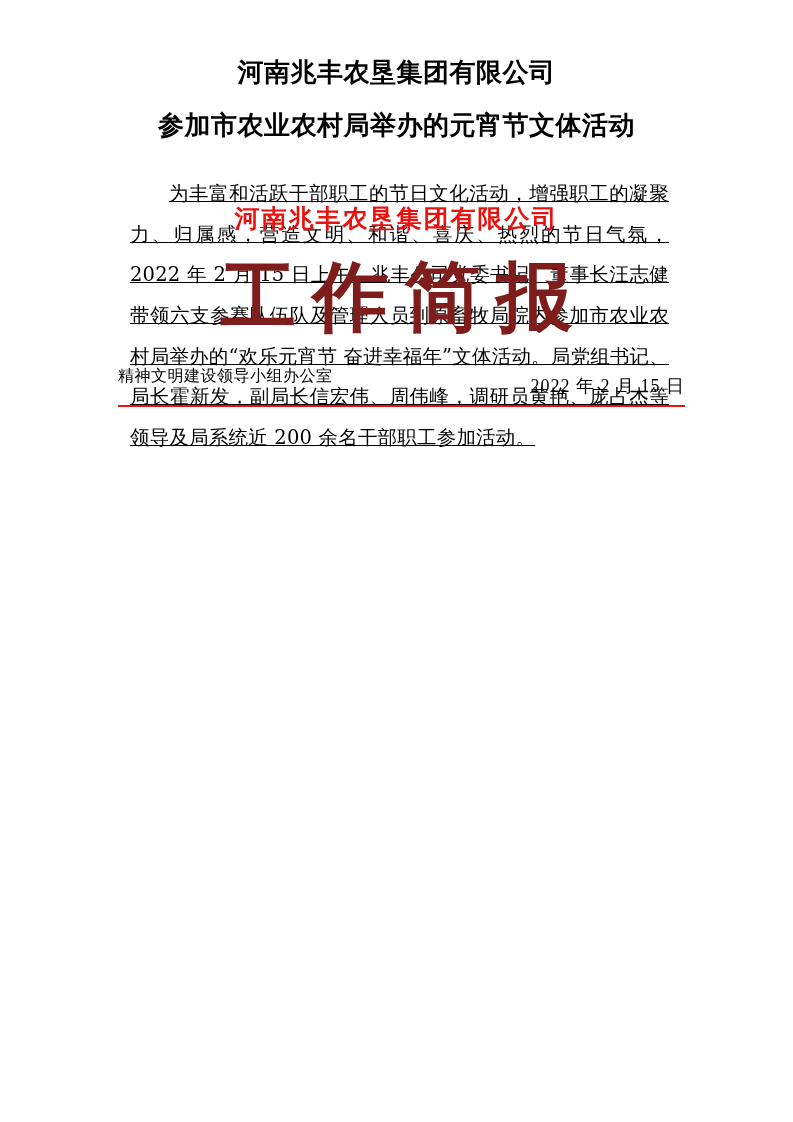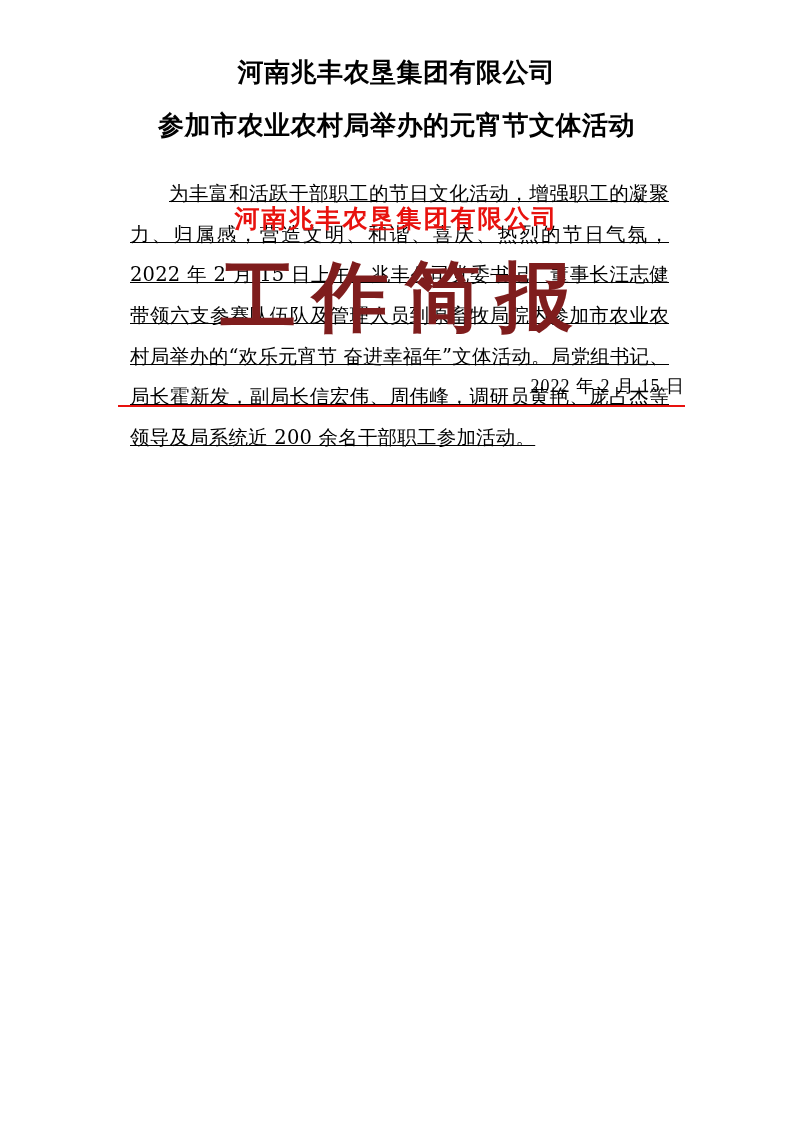--- a/index.html
+++ b/index.html
@@ -109,20 +109,21 @@
 <body>
 
 <div class="page">
 
   <div class="masthead">
     <div class="org-name" style="color: rgb(232, 18, 14);">河南兆丰农垦集团有限公司</div>
 
     <div class="bulletin-title">工作简报</div>
 
     <div class="meta-row">
+      <div class="meta-left">精神文明建设领导小组办公室</div>
       <div class="meta-right">2022 年 2 月 15 日</div>
     </div>
 
     <div class="rule" style="background: rgb(232, 18, 14);"></div>
   </div>
 
   <div class="doc-title">
     <span>河南兆丰农垦集团有限公司</span>
     <span class="line2">参加市农业农村局举办的元宵节文体活动</span>
   </div>

